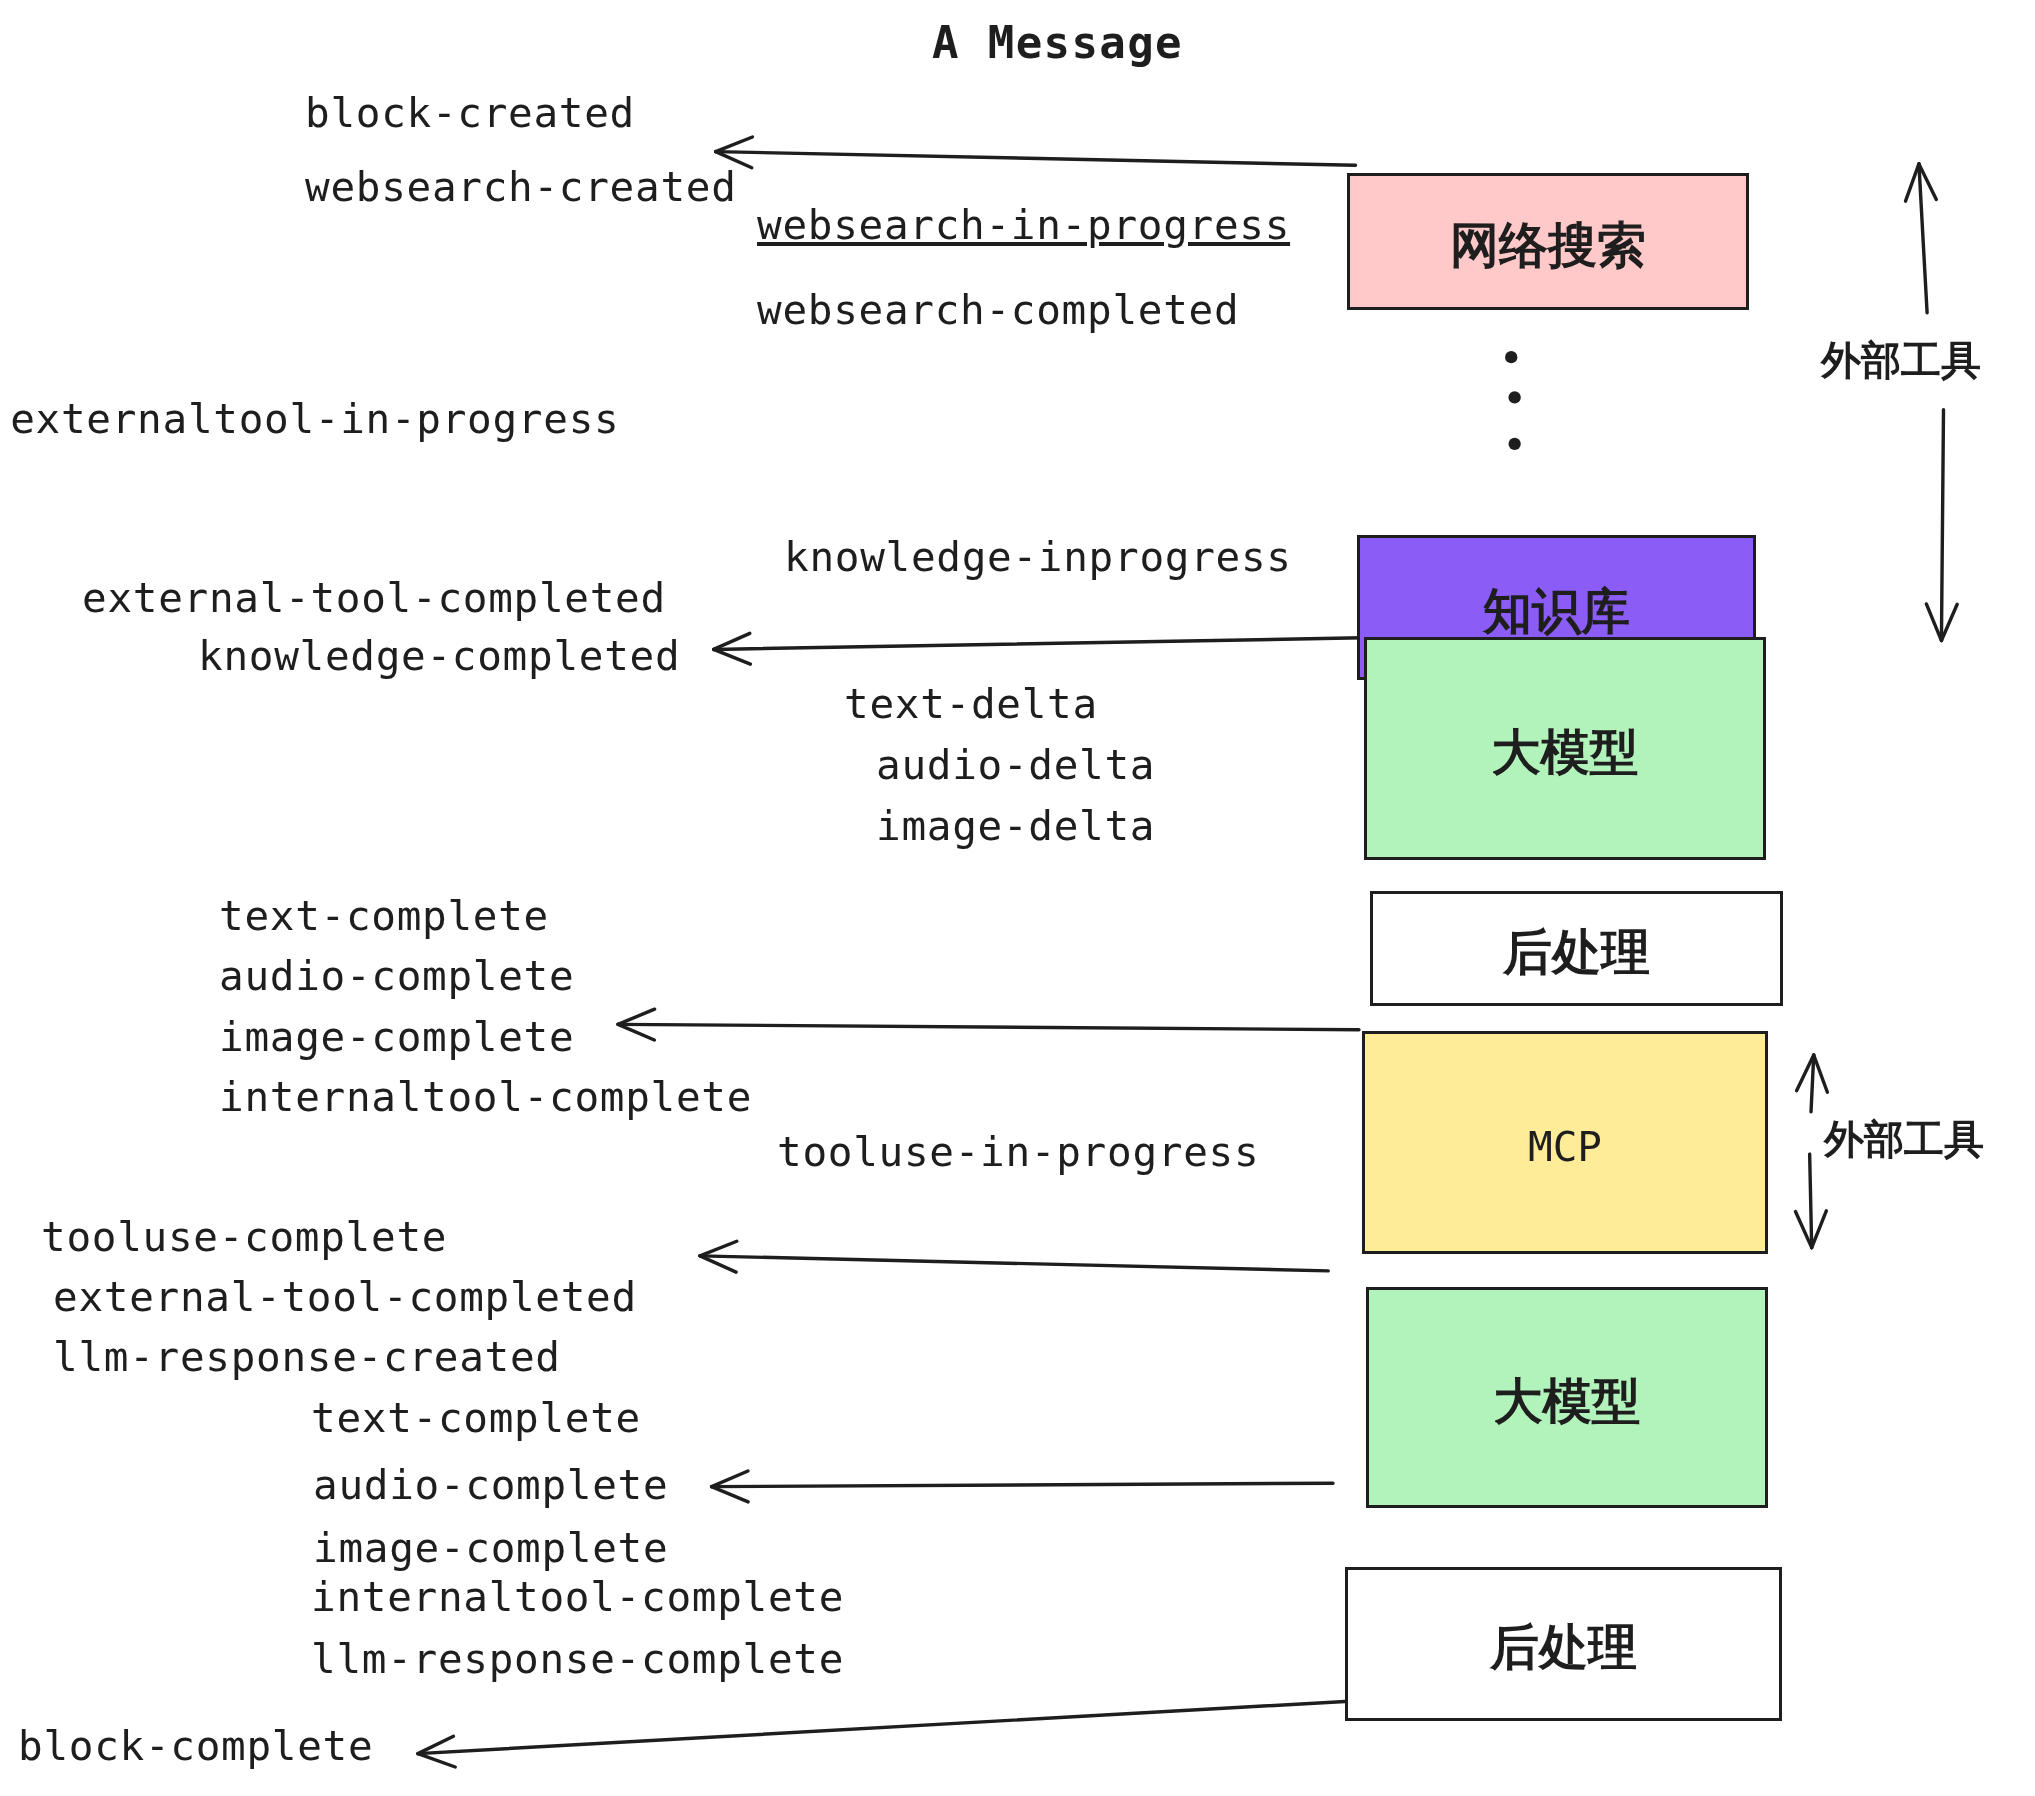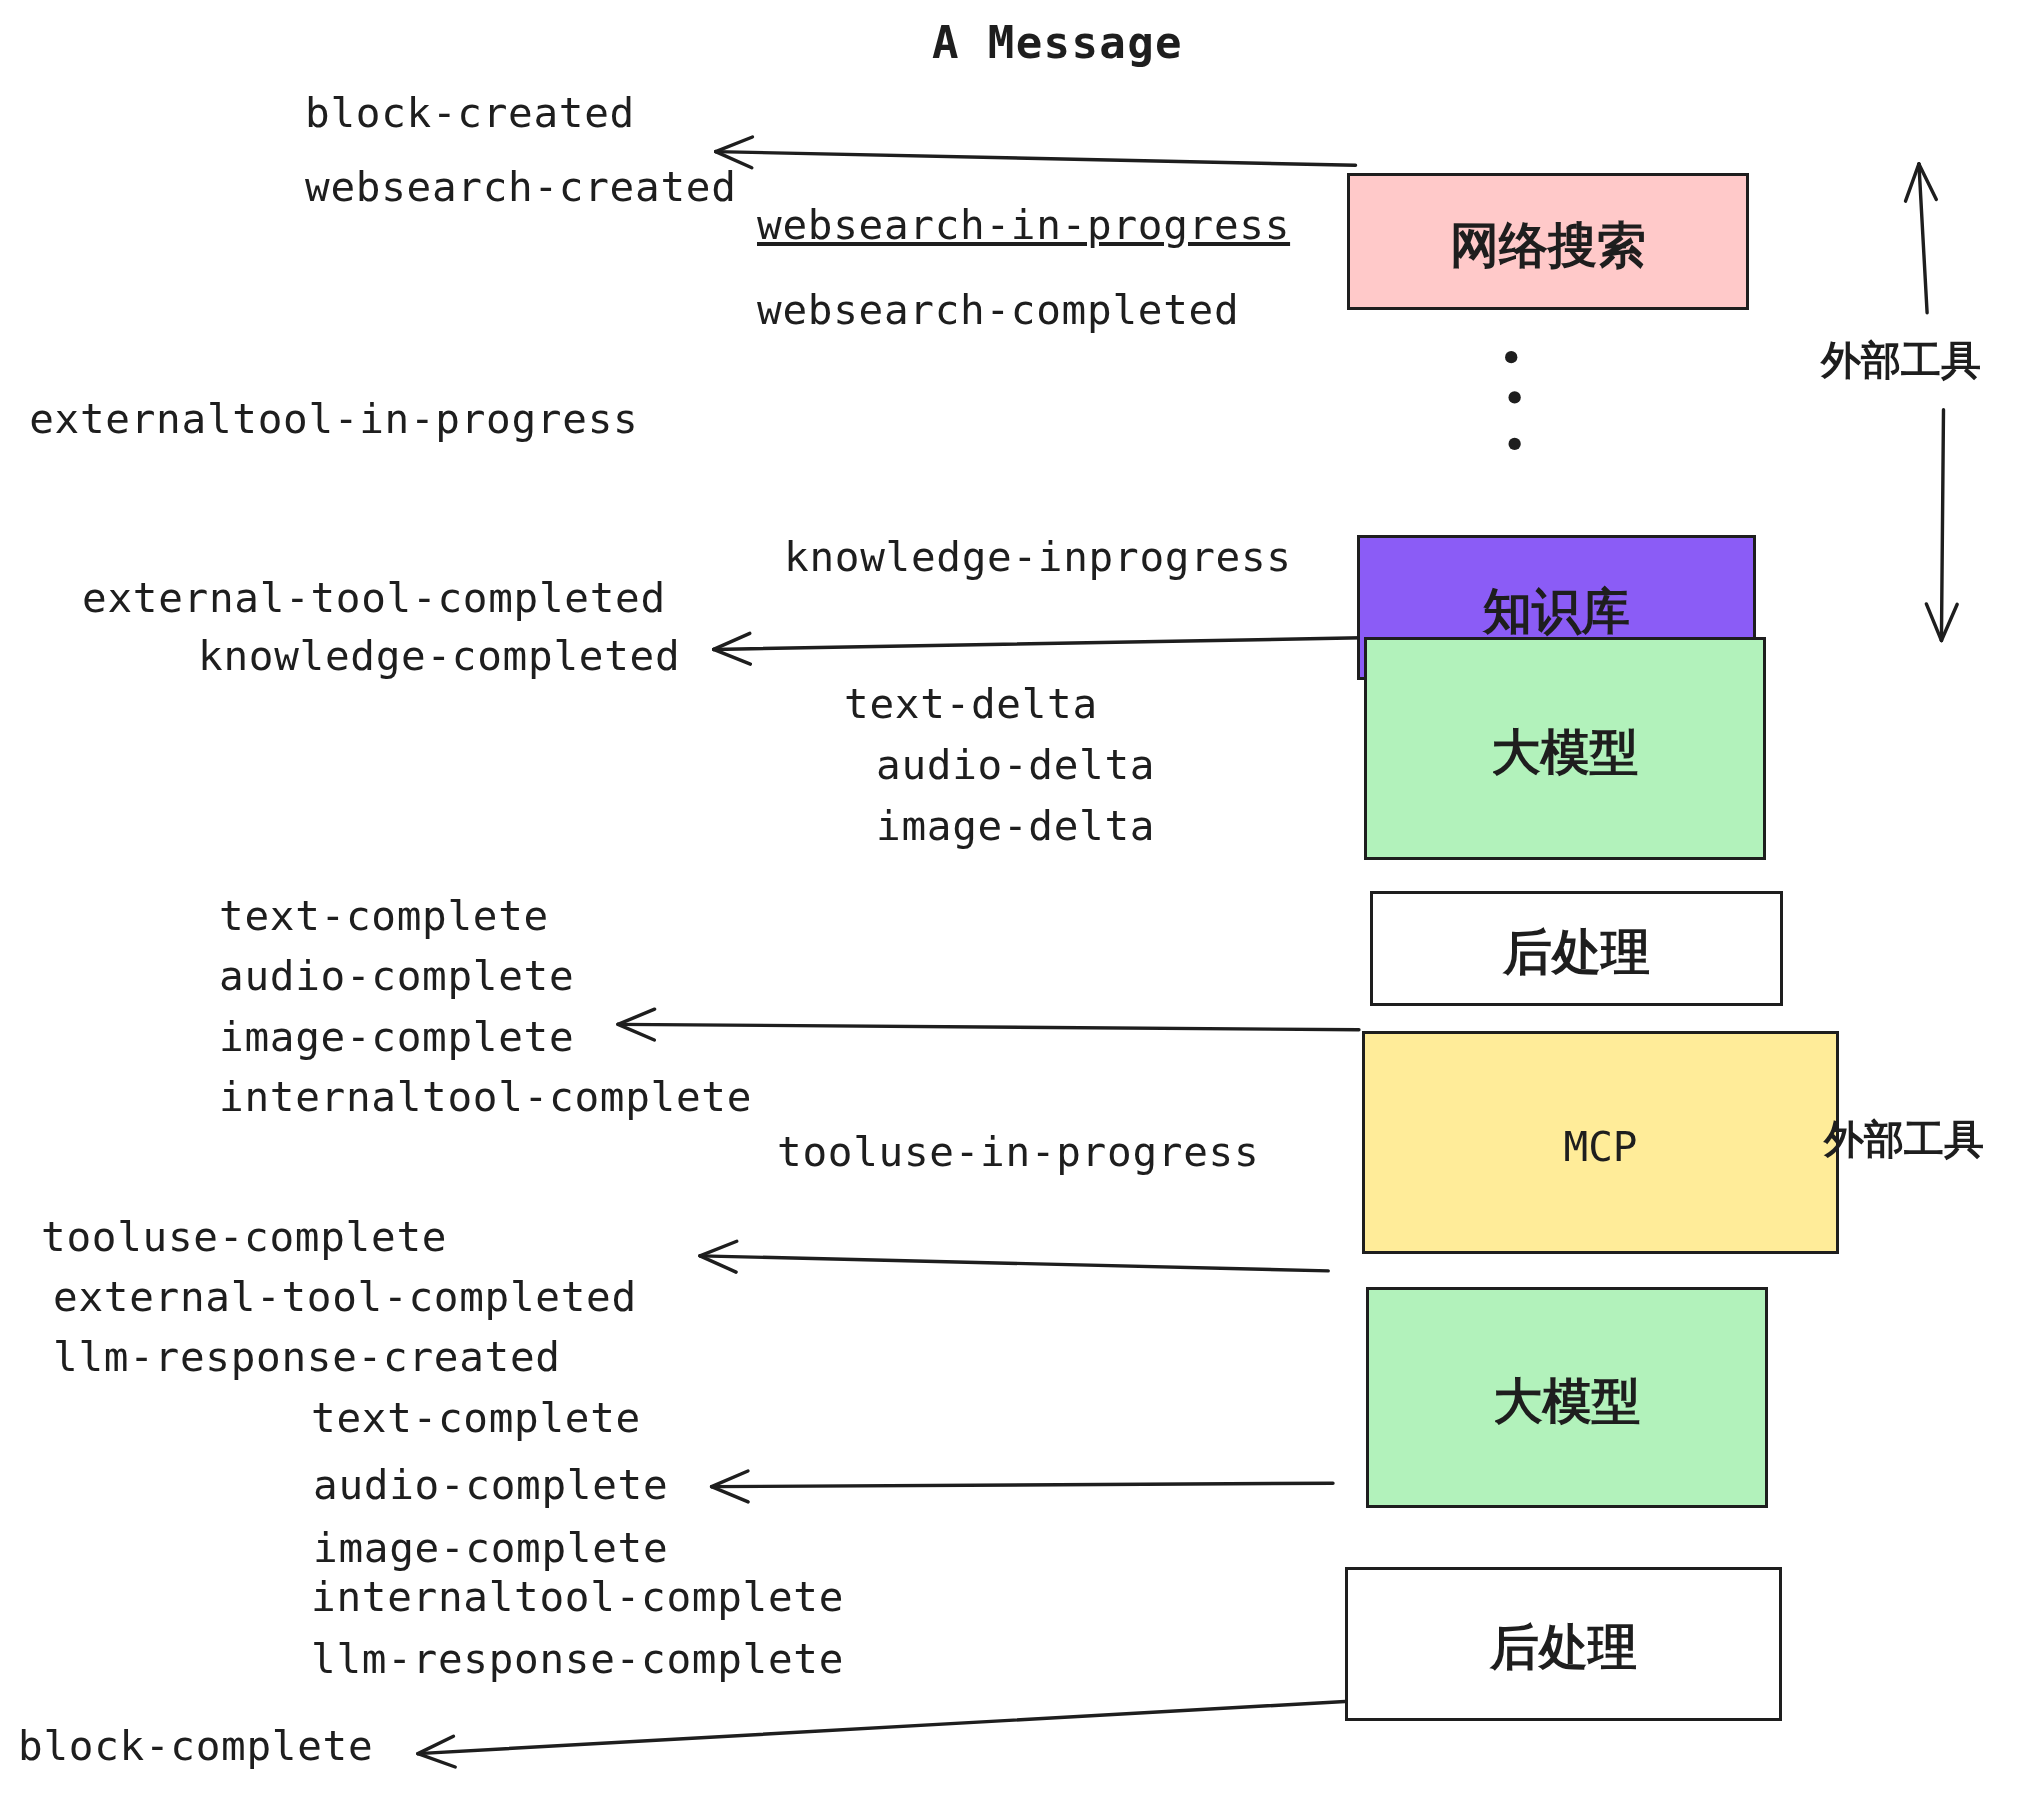--- a/index.html
+++ b/index.html
@@ -119,42 +119,42 @@
   </div>
 
   <div class="box" style="left: 1364px; top: 637px; width: 402px; height: 223px; background: rgb(178, 242, 187);">
     <span class="box-label">大模型</span>
   </div>
 
   <div class="box" style="left: 1370px; top: 891px; width: 413px; height: 115px; background: rgb(255, 255, 255);">
     <span class="box-label">后处理</span>
   </div>
 
-  <div class="box" style="left: 1362px; top: 1031px; width: 477px; height: 223px; background: rgb(255, 236, 153);">
+  <div class="box" style="left: 1362px; top: 1031px; width: 406px; height: 223px; background: rgb(255, 236, 153);">
     <span class="box-label mono">MCP</span>
   </div>
 
   <div class="box" style="left: 1366px; top: 1287px; width: 402px; height: 221px; background: rgb(178, 242, 187);">
     <span class="box-label">大模型</span>
   </div>
 
   <div class="box" style="left: 1345px; top: 1567px; width: 437px; height: 154px; background: rgb(255, 255, 255);">
     <span class="box-label">后处理</span>
   </div>
 </div>
   <div id="events">
   <div class="event" style="left: 305px; top: 92px;">block-created</div>
 
   <div class="event" style="left: 305px; top: 166px;">websearch-created</div>
 
   <div class="event" style="left: 757px; top: 204px; text-decoration: underline;">websearch-in-progress</div>
 
   <div class="event" style="left: 757px; top: 289px;">websearch-completed</div>
 
-  <div class="event" style="left: 10.2px; top: 398px; margin-left: 19px;">externaltool-in-progress</div>
+  <div class="event" style="left: 10.2px; top: 398px;">externaltool-in-progress</div>
 
   <div class="event" style="left: 736px; top: 536px; margin-left: 48px;">knowledge-inprogress</div>
 
   <div class="event" style="left: 82px; top: 577px;">external-tool-completed</div>
 
   <div class="event" style="left: 198px; top: 635px;">knowledge-completed</div>
 
   <div class="event" style="left: 844px; top: 683px;">text-delta</div>
 
   <div class="event" style="left: 876px; top: 744px;">audio-delta</div>

